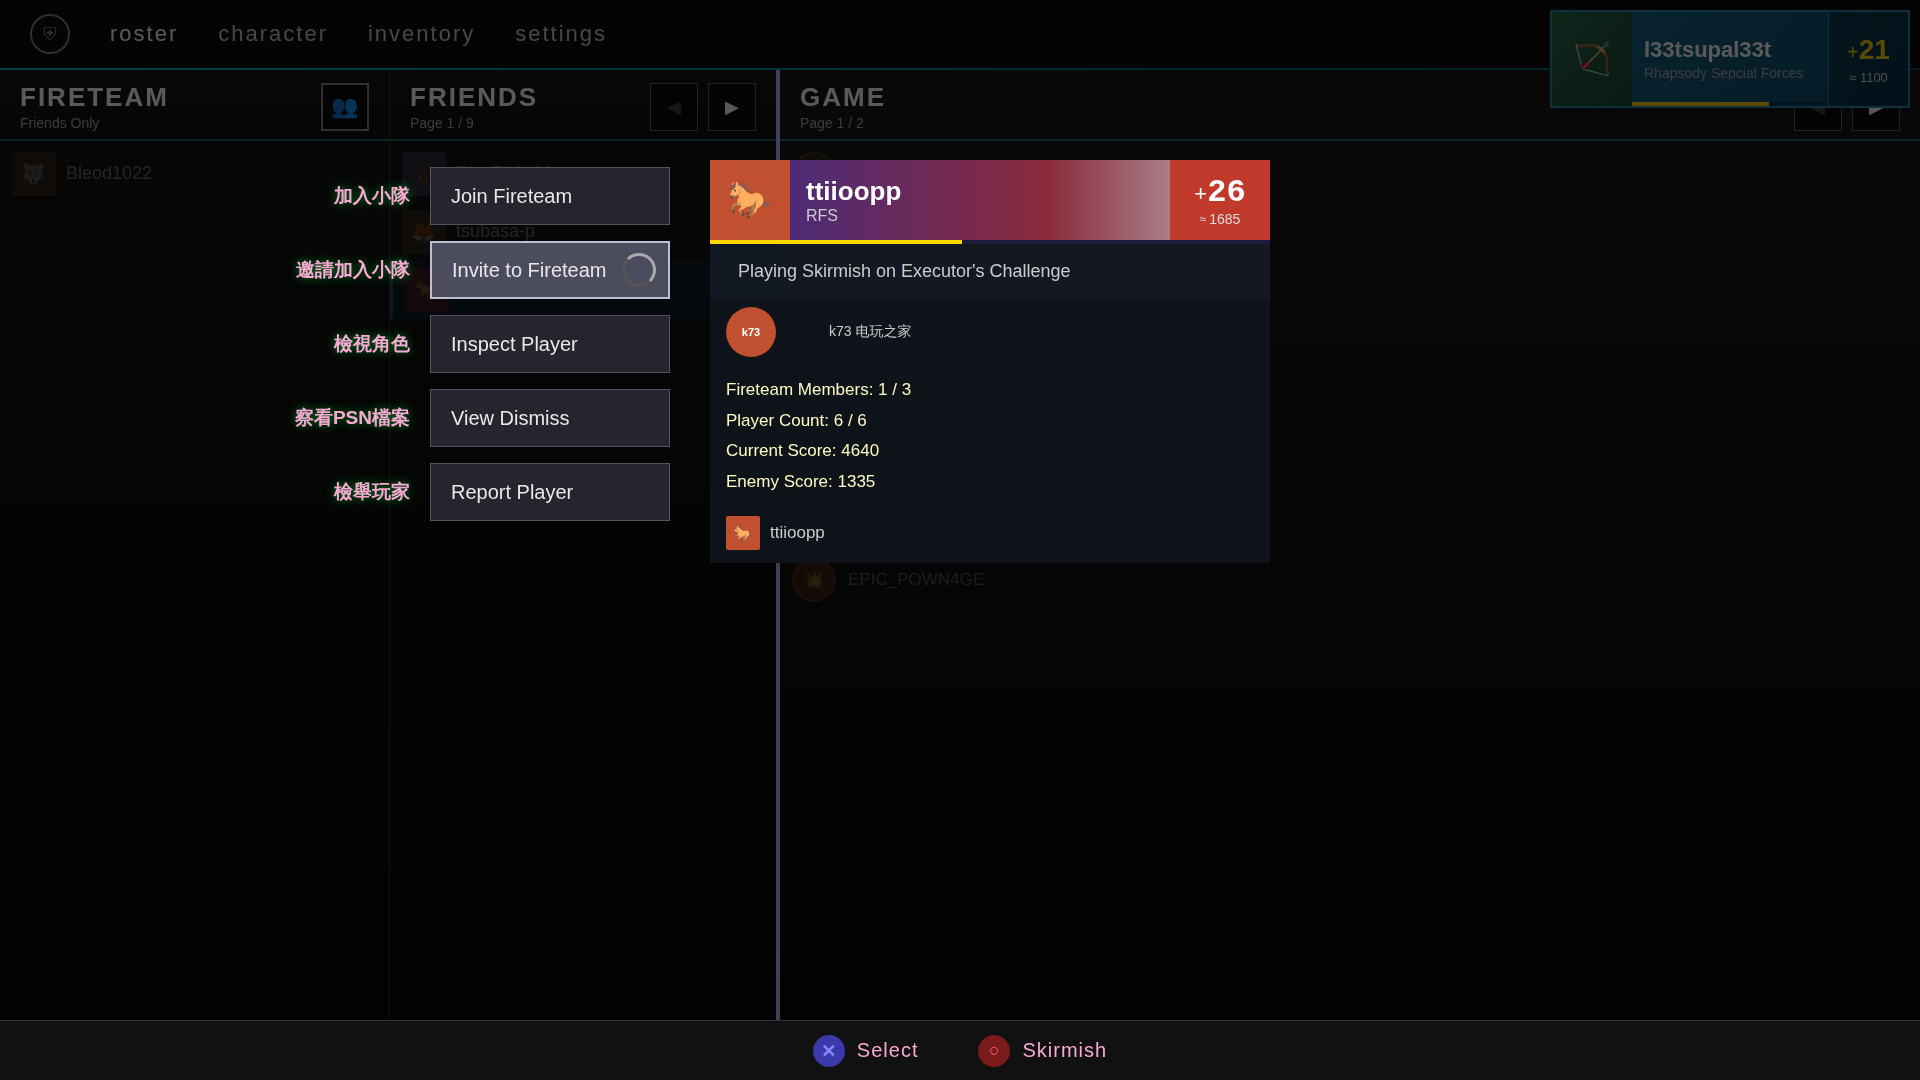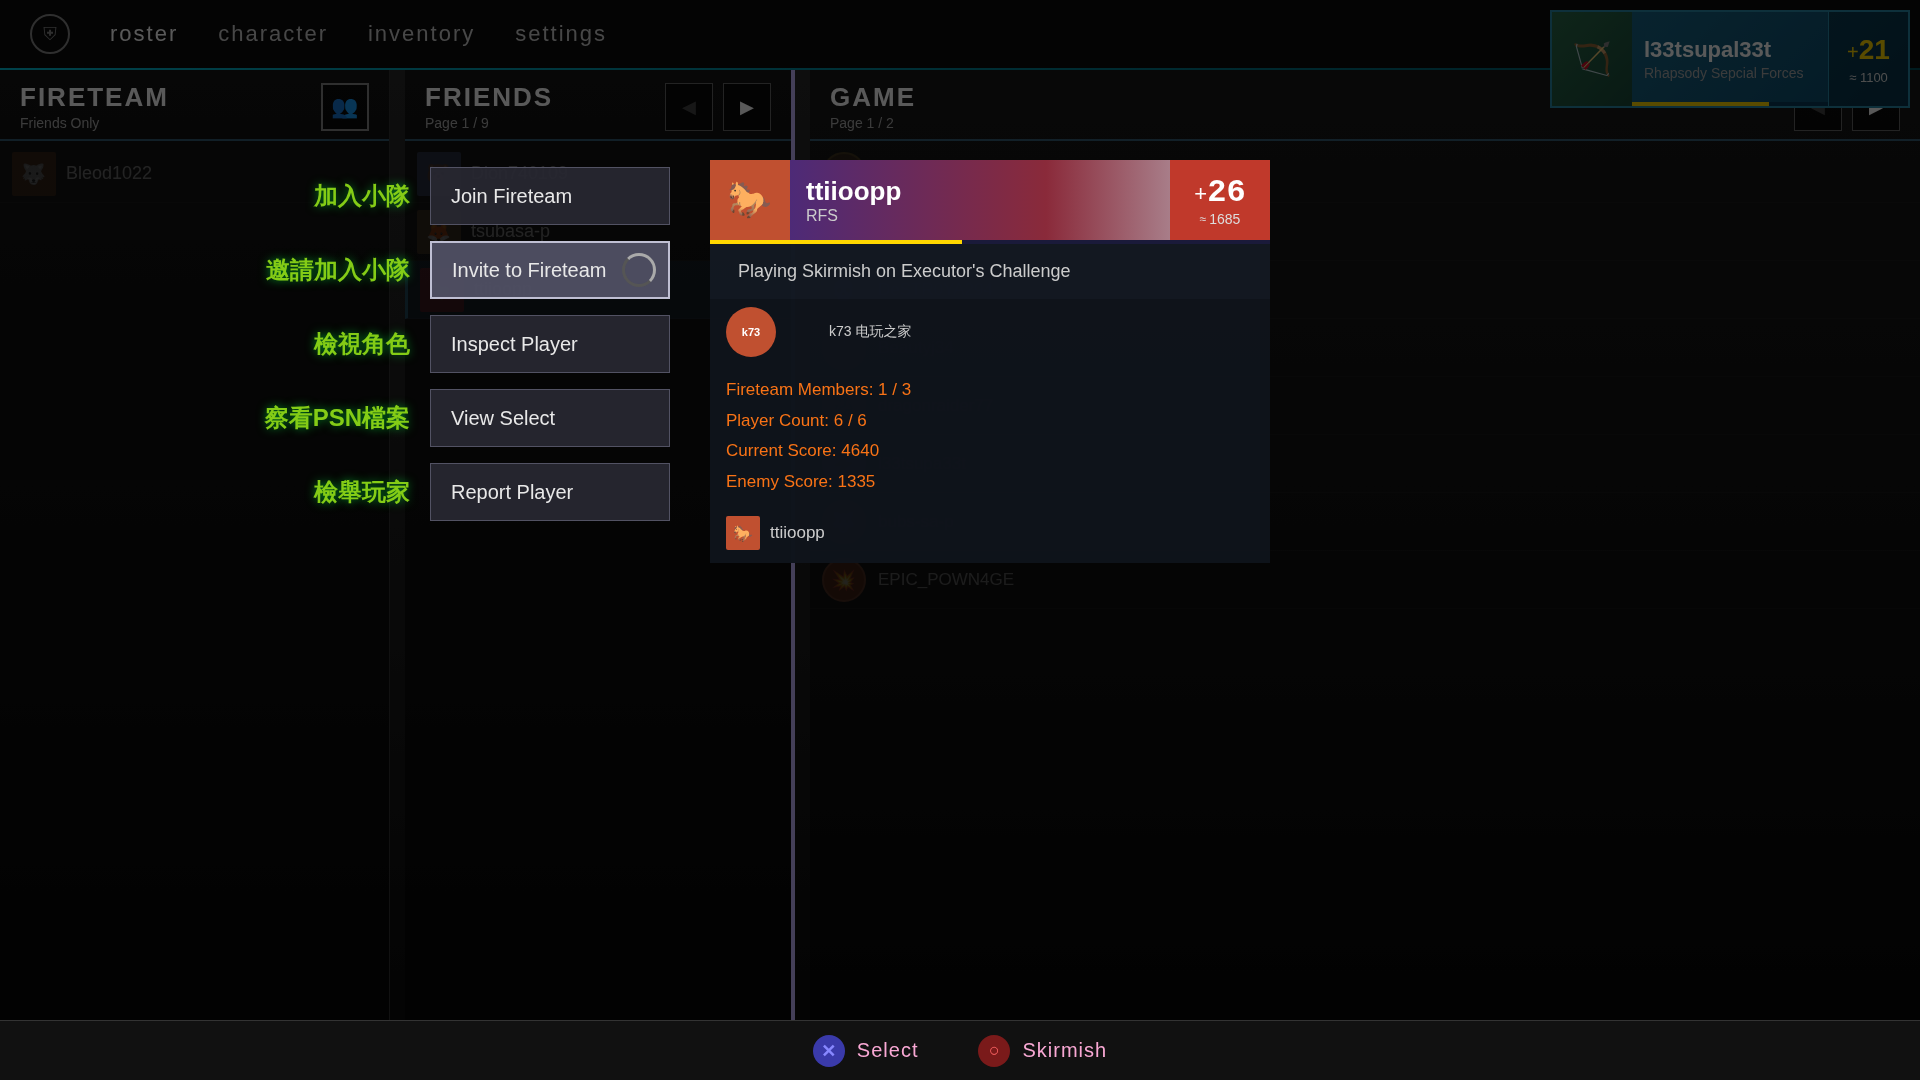--- a/index.html
+++ b/index.html
@@ -131,21 +131,21 @@
       background: #ffd700;
       width: 70%;
     }
 
     
     .columns-area {
       position: absolute;
       top: 68px; left: 0; right: 0;
       bottom: 60px;
       display: flex;
-      gap: 15px;
+      gap: 0;
     }
 
     
     .col-header {
       padding: 14px 20px 8px;
       border-bottom: 2px solid rgba(100,200,255,0.4);
     }
     .col-header .col-title {
       color: #fff;
       font-size: 26px;
@@ -263,22 +263,22 @@
     .menu-row {
       display: flex;
       align-items: center;
       height: 72px;
       margin-bottom: 2px;
     }
     .menu-label-zh {
       width: 290px;
       text-align: right;
       padding-right: 20px;
-      color: #84cc16;
-      font-size: 24px;
+      color: #f9a8d4;
+      font-size: 19px;
       font-weight: bold;
       text-shadow: 0 0 10px rgba(0,255,65,0.5);
     }
     .menu-btn {
       width: 240px;
       height: 58px;
       background: rgba(40,40,50,0.92);
       border: 1px solid rgba(150,150,180,0.4);
       display: flex;
       align-items: center;
@@ -403,21 +403,21 @@
     }
 
     .pip-stats {
       padding: 10px 16px;
       background: rgba(15,20,28,0.9);
       color: #aaa;
       font-size: 17px;
       line-height: 1.8;
     }
     .pip-stats .stat-line { display: flex; }
-    .pip-stats .stat-val { color: #f97316; }
+    .pip-stats .stat-val { color: #fef9c3; }
 
     .pip-members-list {
       padding: 6px 16px 10px;
       background: rgba(15,20,28,0.9);
     }
     .pip-member-row {
       display: flex;
       align-items: center;
       height: 40px;
       gap: 10px;
@@ -684,21 +684,21 @@
     <div class="menu-row">
       <div class="menu-label-zh">檢視角色</div>
       <div class="menu-btn">
         <span class="menu-btn-text">Inspect Player</span>
       </div>
     </div>
 
     <div class="menu-row">
       <div class="menu-label-zh">察看PSN檔案</div>
       <div class="menu-btn">
-        <span class="menu-btn-text">View Select</span>
+        <span class="menu-btn-text">View Dismiss</span>
       </div>
     </div>
 
     <div class="menu-row">
       <div class="menu-label-zh">檢舉玩家</div>
       <div class="menu-btn">
         <span class="menu-btn-text">Report Player</span>
       </div>
     </div>
   </div>

